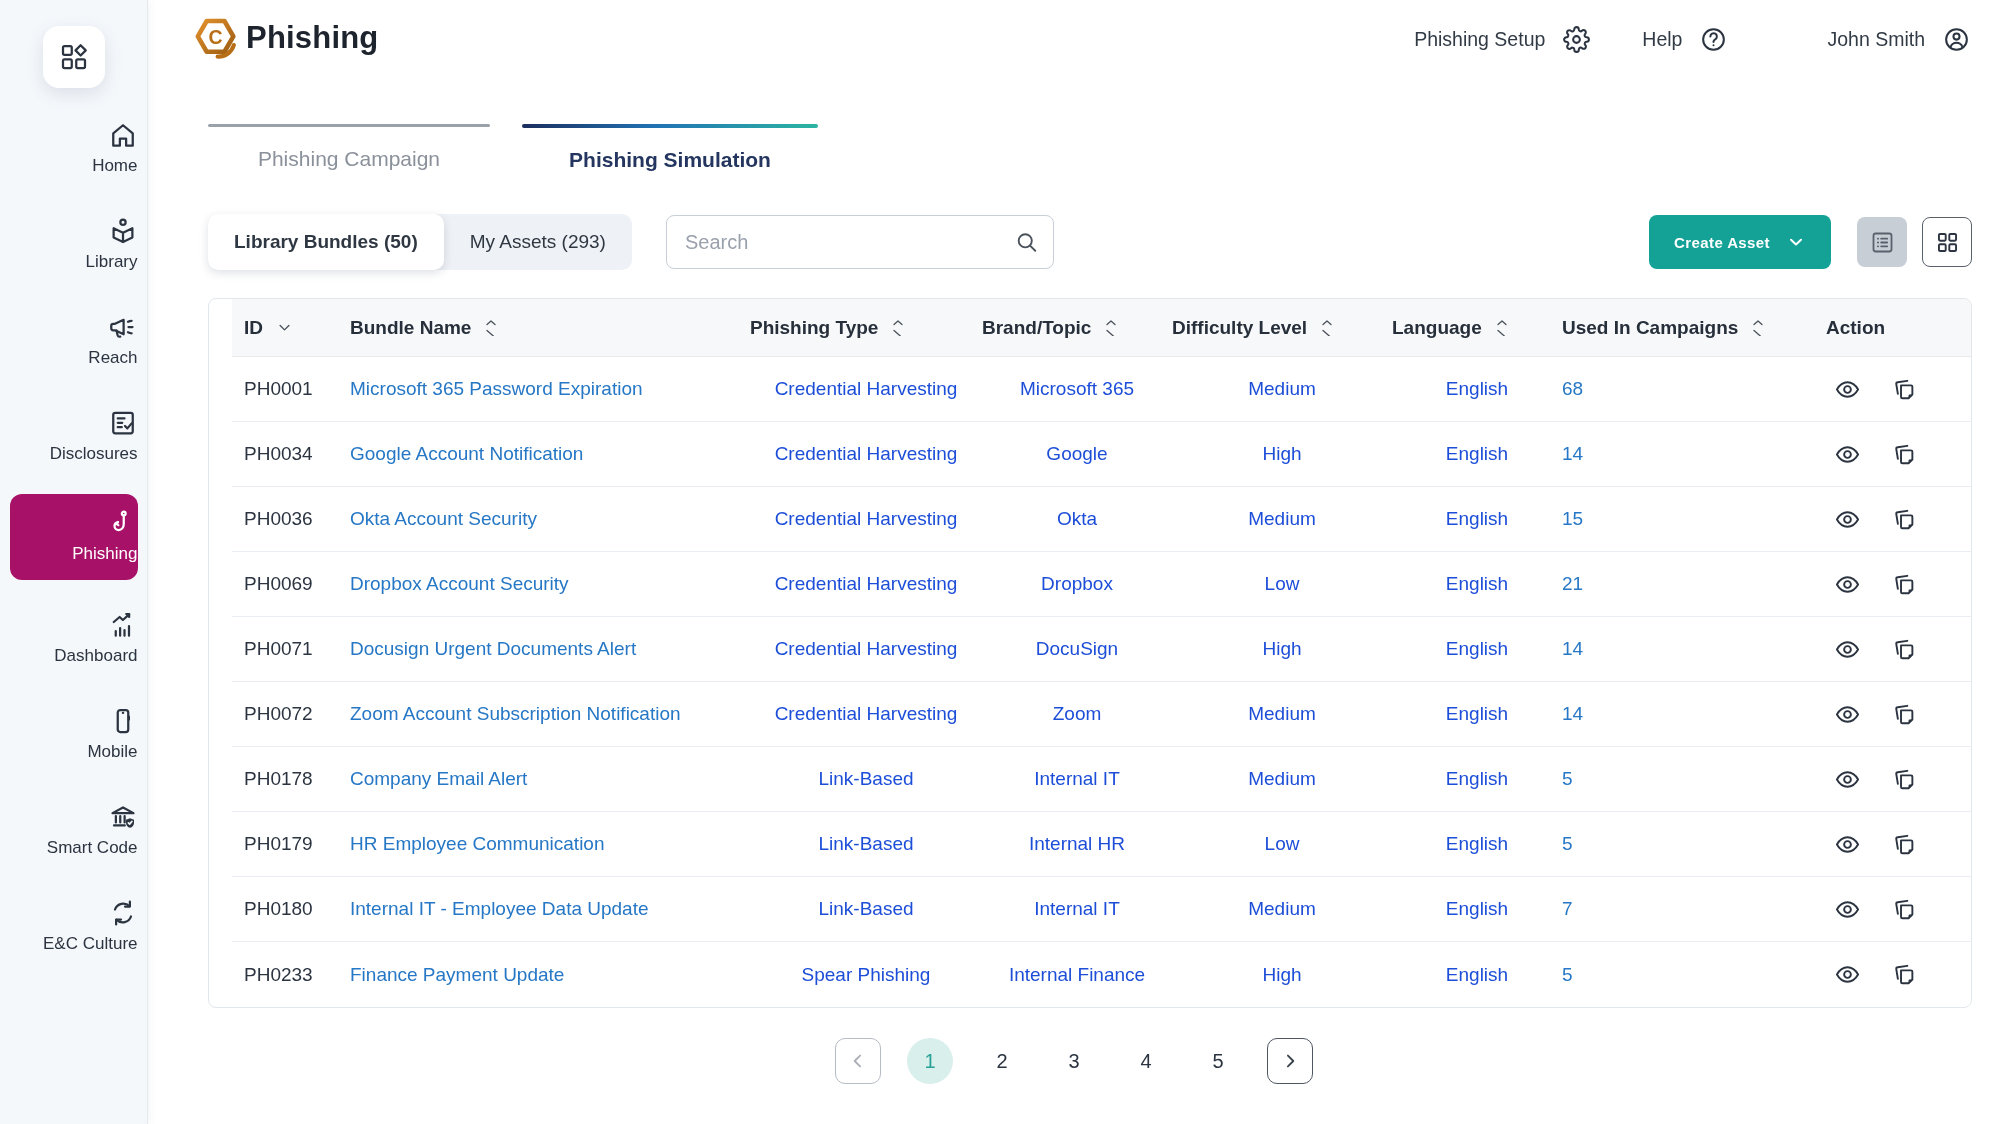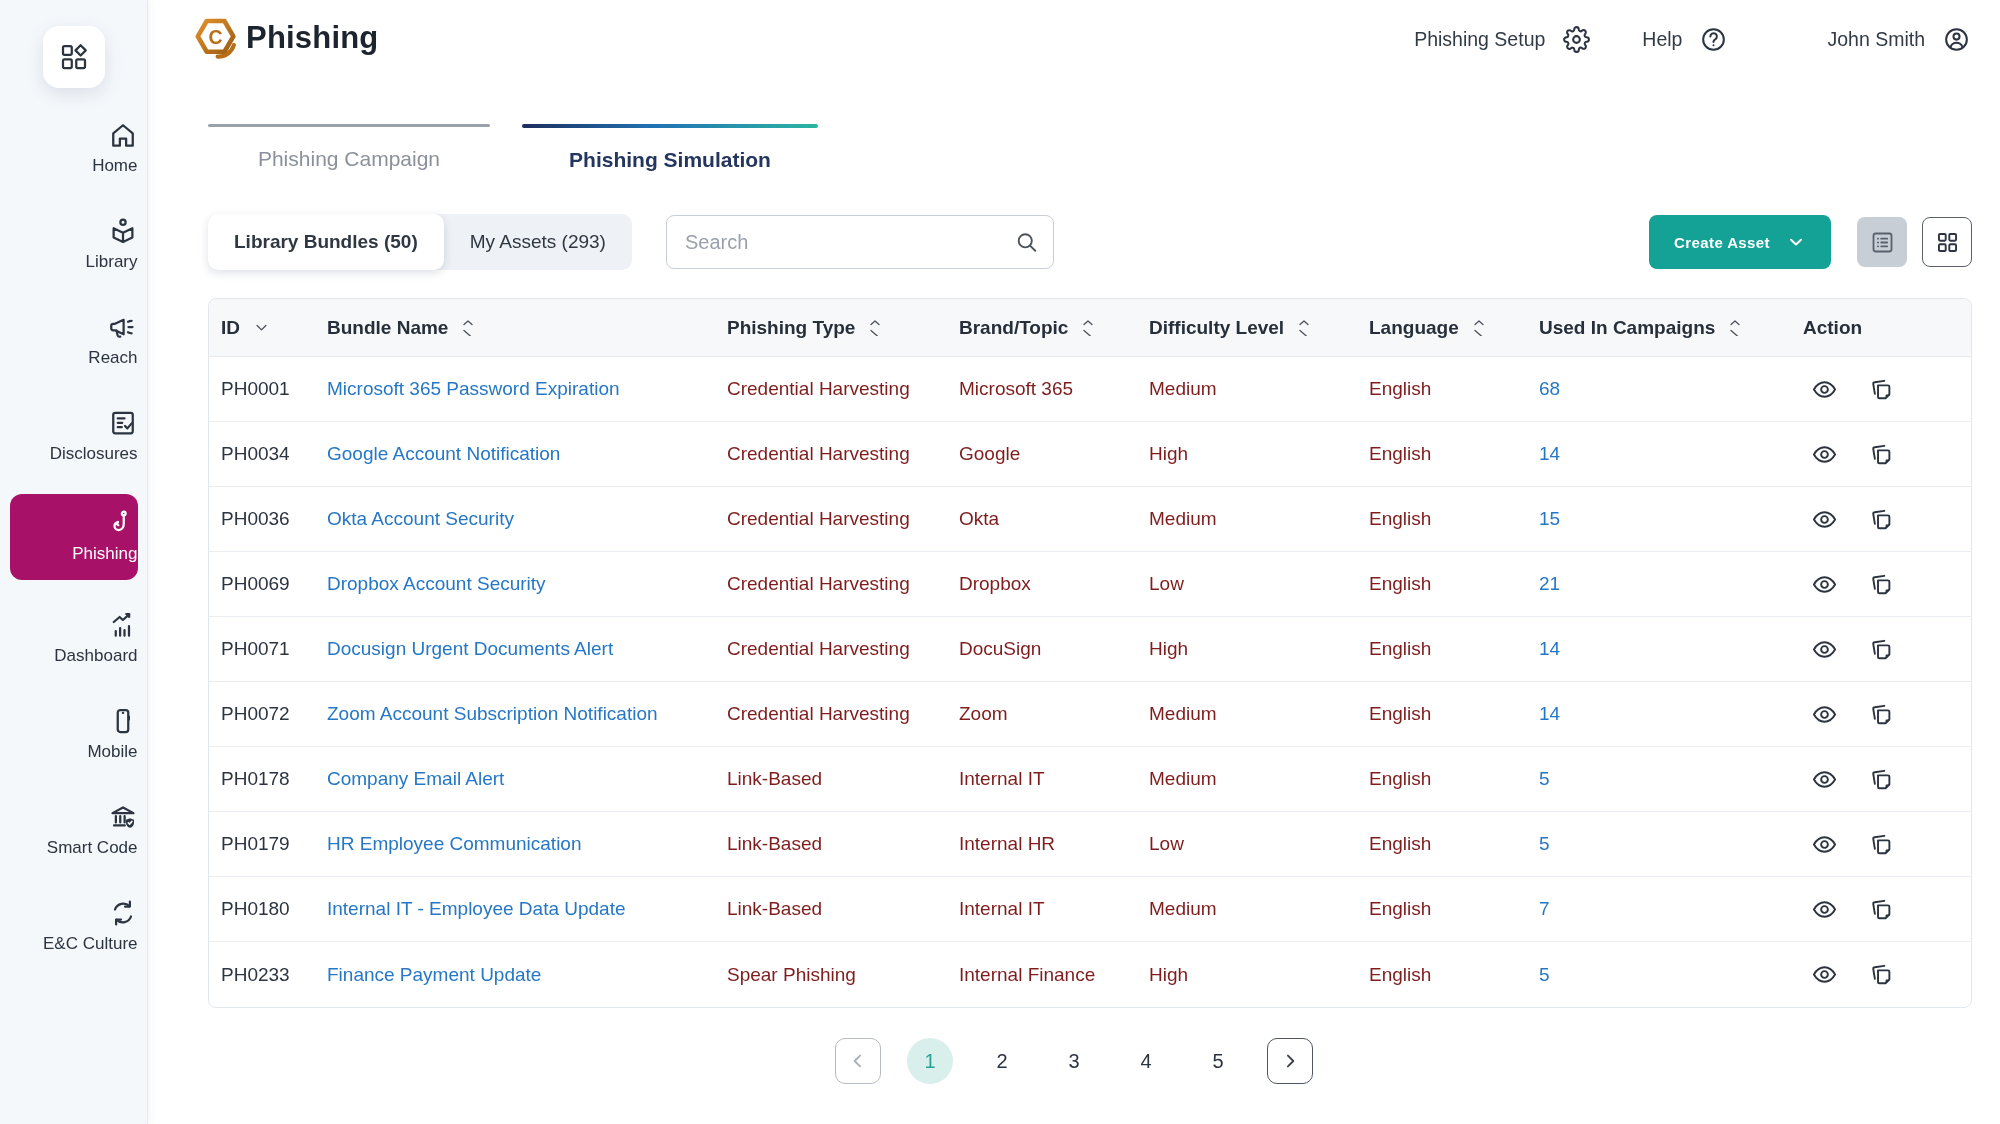--- a/index.html
+++ b/index.html
@@ -76,36 +76,36 @@
     background:var(--accent-teal,#14a296); color:#fff; font-size:15px; font-weight:700;
     letter-spacing:.4px; font-family:inherit; display:flex; align-items:center; gap:16px;
   }
   .create-btn svg { width:20px; height:20px; }
   .view-toggle { width:50px; height:50px; border-radius:8px; display:flex; align-items:center; justify-content:center; cursor:pointer; }
   .view-toggle svg { width:27px; height:27px; }
   .view-toggle.list { margin-left:26px; background:#c7ced5; border:none; color:#59626c; }
   .view-toggle.grid { margin-left:15px; background:#fff; border:1.5px solid #59626b; color:#2b3440; }
 
   
-  .table-card { margin:28px 28px 0 60px; border:1px solid #e2e7ec; border-radius:8px; background:#fff; overflow:hidden; }
+  .table-card { margin:28px 28px 0 60px; border:1px solid #e2e7ec; border-radius:8px; background:#fff; overflow:hidden;padding-left:23px; }
   .t-grid {
     display:grid; align-items:center; padding:0 12px;
     grid-template-columns:106px 400px 232px 190px 220px 170px 264px 1fr;
   }
   .t-head { height:58px; background:#f7f8fa; border-bottom:1px solid #e7ebee; }
   .th { display:flex; align-items:center; gap:14px; font-size:19px; font-weight:600; color:#262f3a; white-space:nowrap; cursor:pointer; }
   .sort-stack { display:flex; flex-direction:column; gap:3px; color:#4a525b; }
   .sort-stack svg { width:12px; height:7px; }
   .caret svg { width:15px; height:10px; color:#4a525b; }
   .t-row { height:65px; border-bottom:1px solid #eaeef2; font-size:19px; }
   .t-row:last-child { border-bottom:none; }
   .td { white-space:nowrap; overflow:hidden; }
   .td-id { color:#2b3440; }
   .td-link { color:var(--link-blue,#2677c5); text-decoration:none; cursor:pointer; }
-  .td-text { color:#7f1d1d; }
+  .td-text { color:#1d4ed8;text-align:center; }
   .td-action { display:flex; align-items:center; gap:30px; padding-left:8px; color:#2b3440; }
   .action-icon { cursor:pointer; }
   .action-icon svg { width:27px; height:27px; }
 
   
   .pagination { margin-top:30px; display:flex; align-items:center; justify-content:center; gap:26px; }
   .page-btn { width:46px; height:46px; border-radius:10px; background:#fff; display:flex; align-items:center; justify-content:center; cursor:pointer; }
   .page-btn svg { width:20px; height:20px; }
   .page-btn.prev { border:1.5px solid #b6bcc4; color:#a9afb7; }
   .page-btn.next { border:1.5px solid #4e5761; color:#39424c; }

